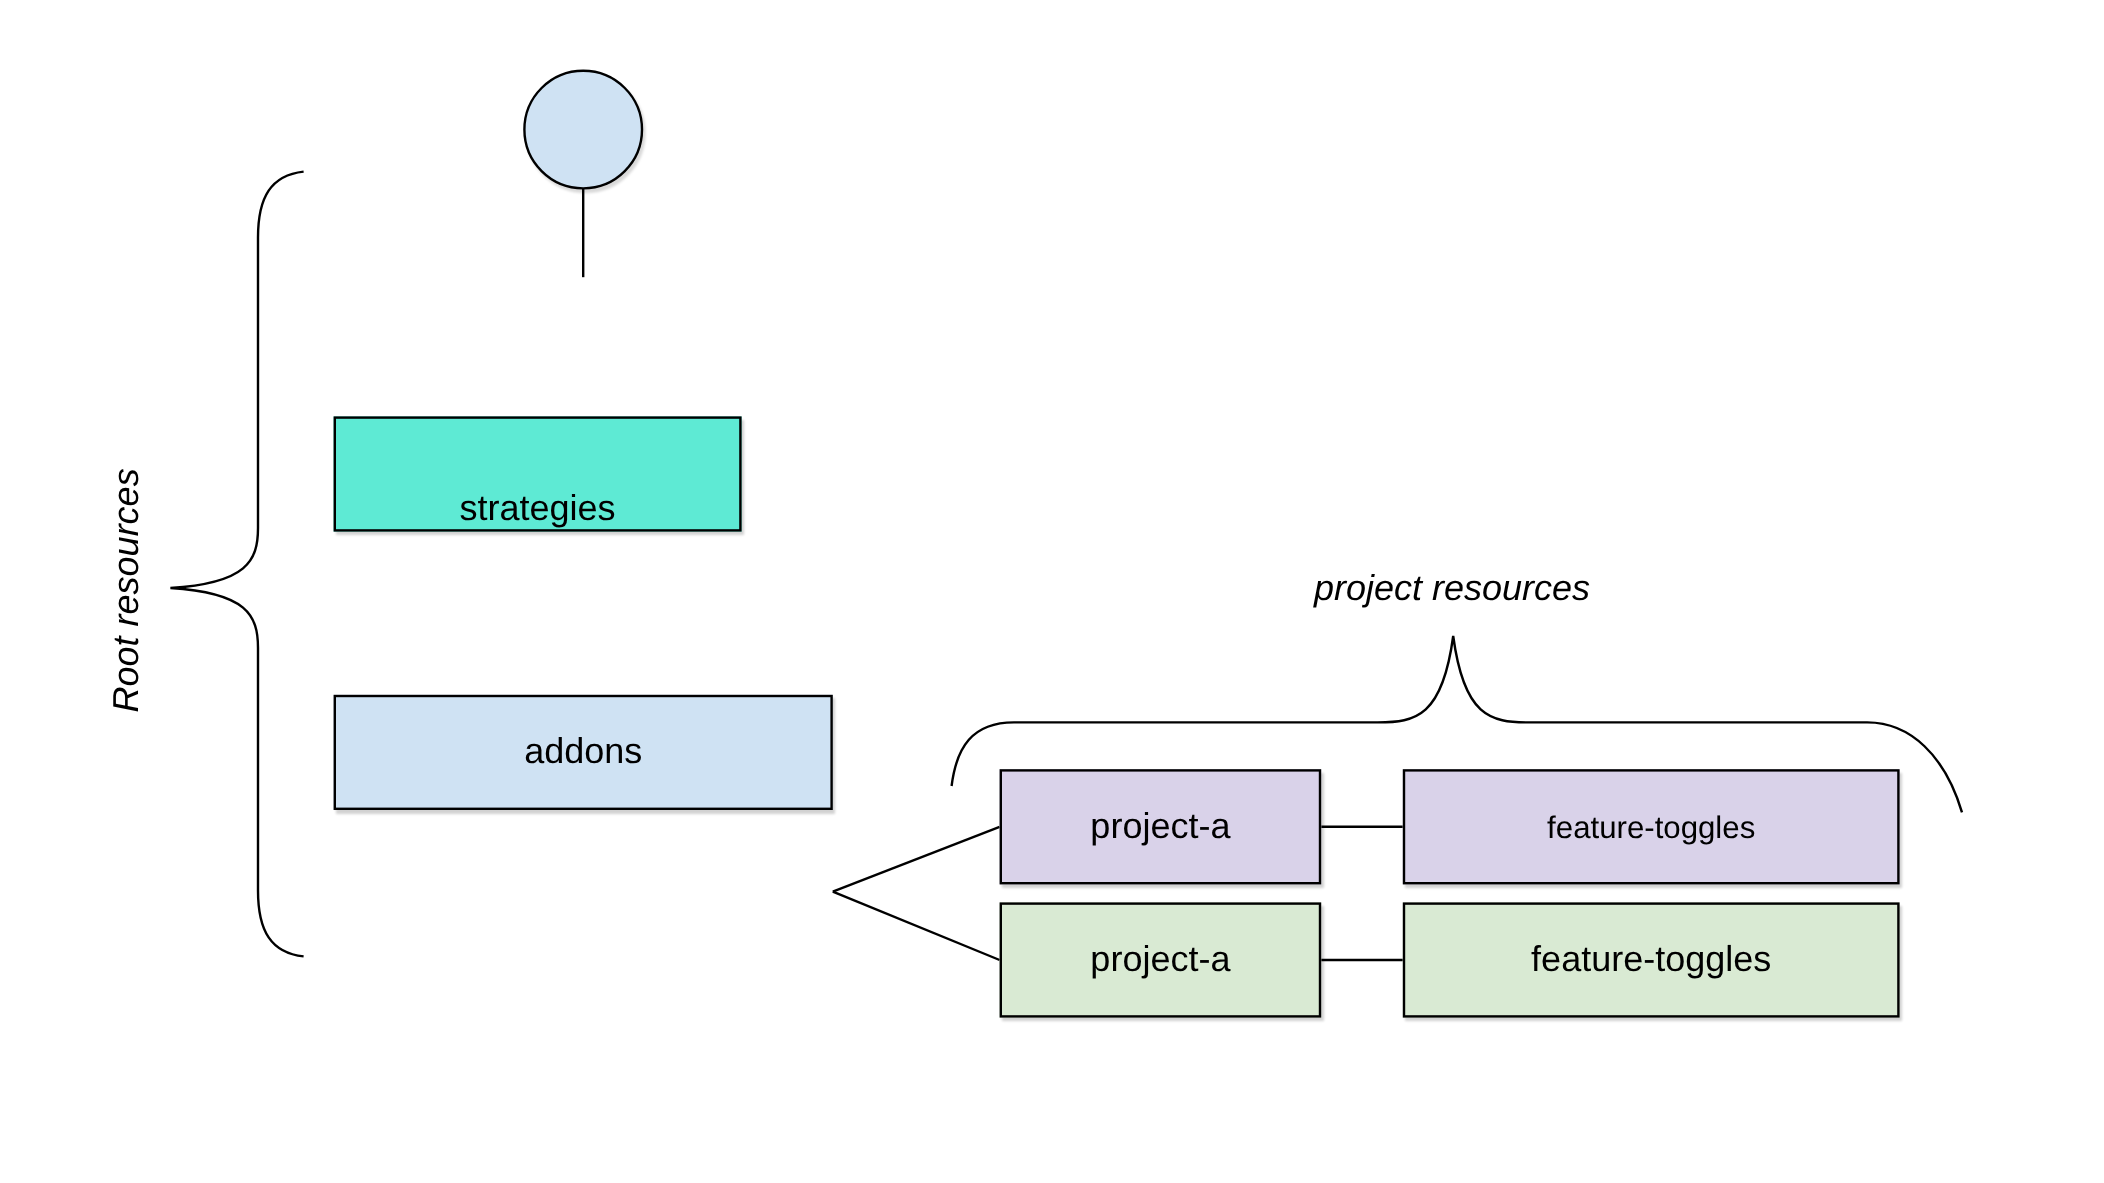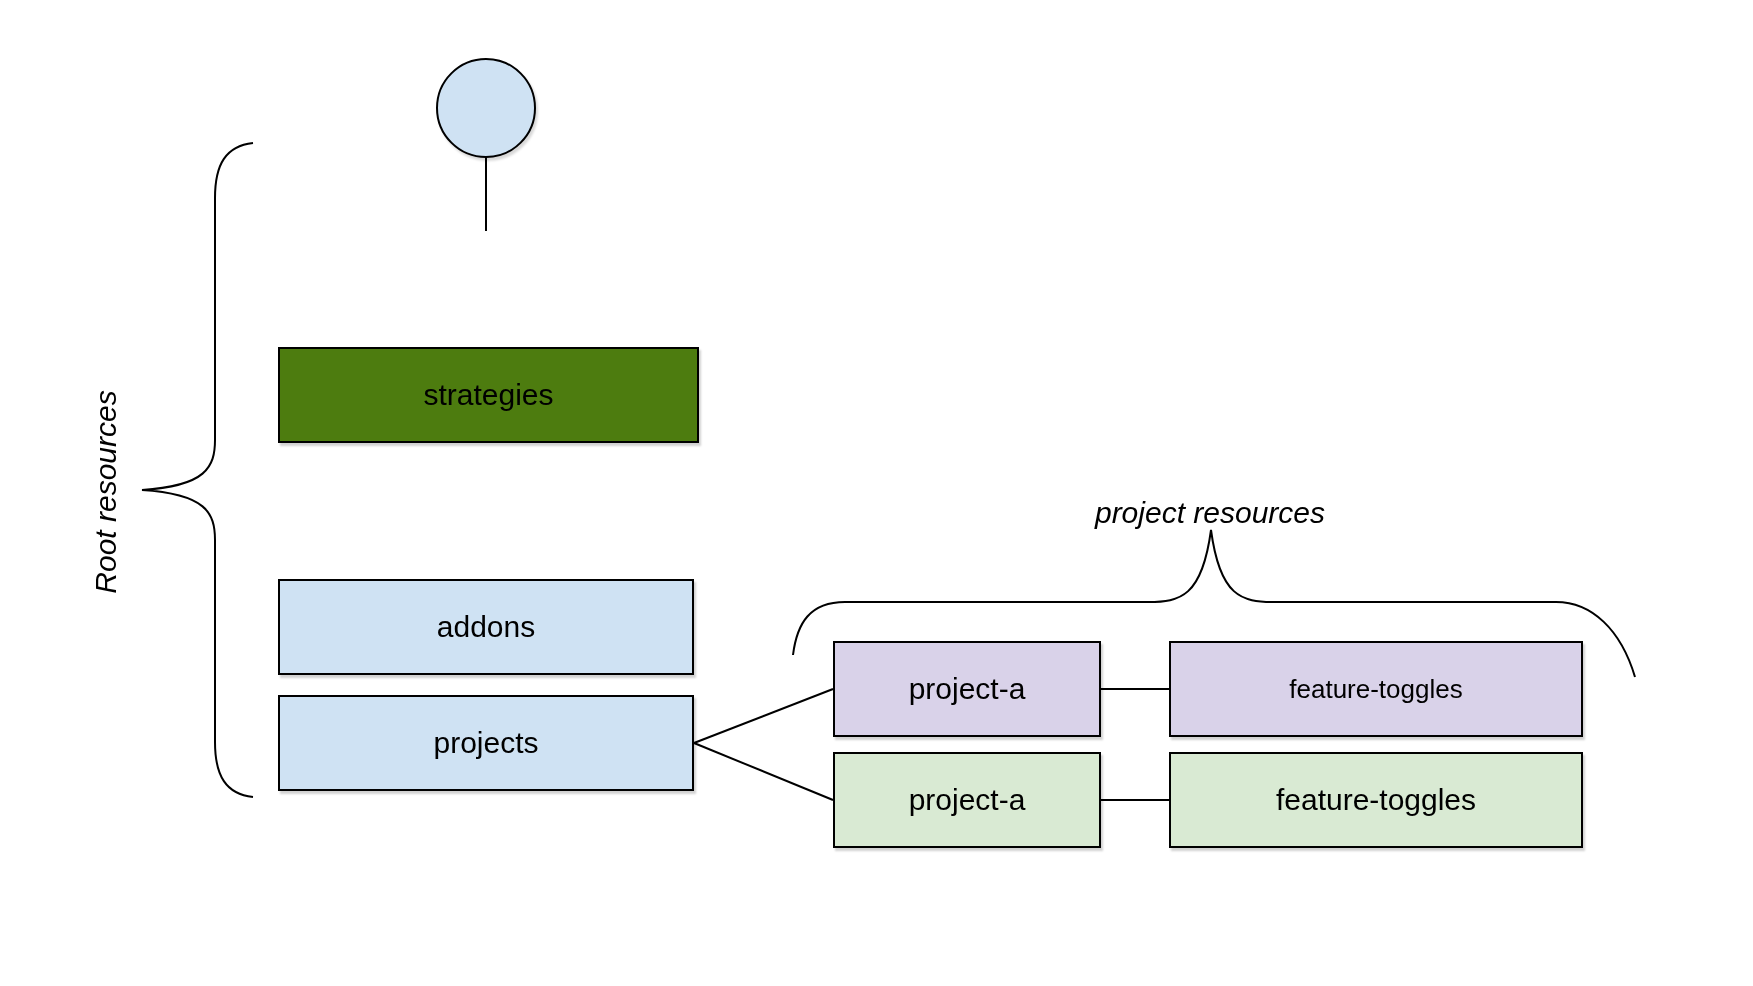--- a/index.html
+++ b/index.html
@@ -48,21 +48,20 @@
   }
   .root-label {
     left: 106px;
     top: 492px;
     transform: translate(-50%, -50%) rotate(-90deg);
   }
   .project-label {
     left: 1210px;
     top: 491px;
     transform: translate(-50%, -50%);
-    margin-top: 22px;
   }
   svg .stroke-line {
     stroke: #000000;
     stroke-width: 2;
     fill: none;
   }
 </style>
 </head>
 <body>
 
@@ -83,32 +82,29 @@
 
     <line x1="1101" y1="689" x2="1169" y2="689" class="stroke-line"></line>
     <line x1="1101" y1="800" x2="1169" y2="800" class="stroke-line"></line>
   </svg>
 
   <div class="group-label root-label">Root resources</div>
 
   <div class="group-label project-label">project resources</div>
 
 
-  <div class="node" style="left: 278px; top: 347px; width: 421px; height: 96px; background-color: #4d7c0f;">
+  <div class="node" style="left: 278px; top: 347px; width: 340px; height: 96px; background-color: #5eead4; align-items: flex-end;">
     <span class="node-label">strategies</span>
   </div>
 
 
   <div class="node" style="left: 278px; top: 579px; width: 416px; height: 96px; background-color: rgb(207, 226, 243);">
     <span class="node-label">addons</span>
   </div>
 
-  <div class="node" style="left: 278px; top: 695px; width: 416px; height: 96px; background-color: rgb(207, 226, 243);">
-    <span class="node-label">projects</span>
-  </div>
 
   <div class="node" style="left: 833px; top: 641px; width: 268px; height: 96px; background-color: rgb(217, 210, 233);">
     <span class="node-label">project-a</span>
   </div>
 
   <div class="node" style="left: 1169px; top: 641px; width: 414px; height: 96px; background-color: rgb(217, 210, 233);">
     <span class="node-label small">feature-toggles</span>
   </div>
 
   <div class="node" style="left: 833px; top: 752px; width: 268px; height: 96px; background-color: rgb(217, 234, 211);">

